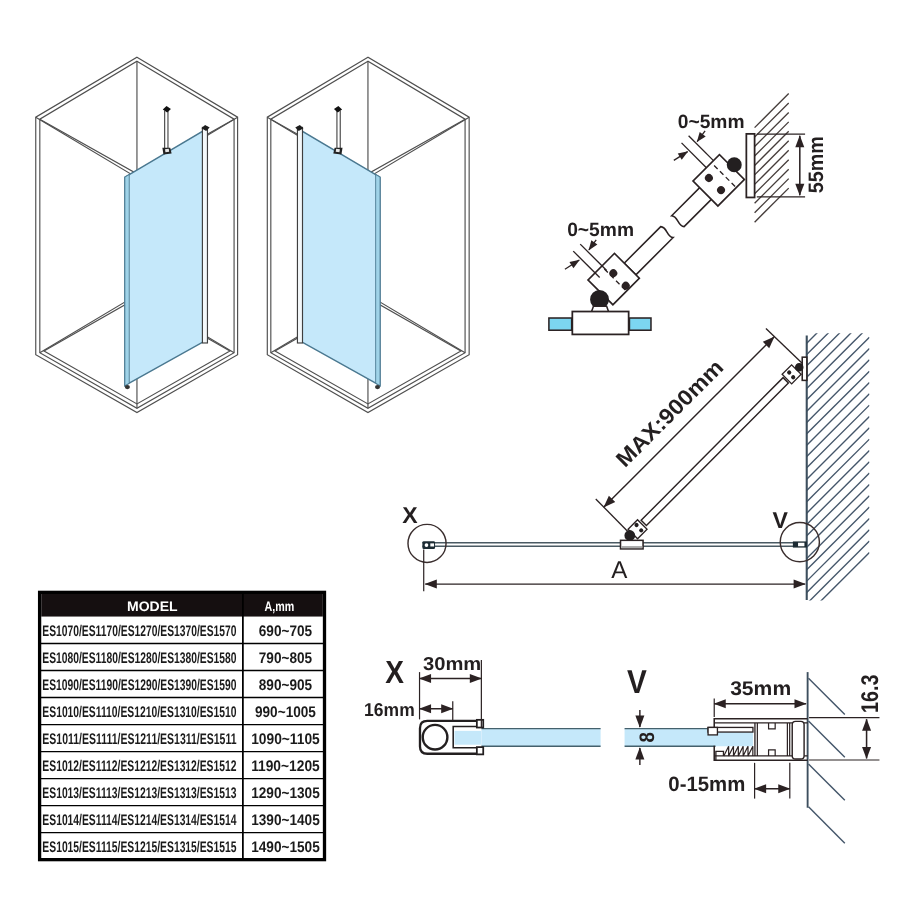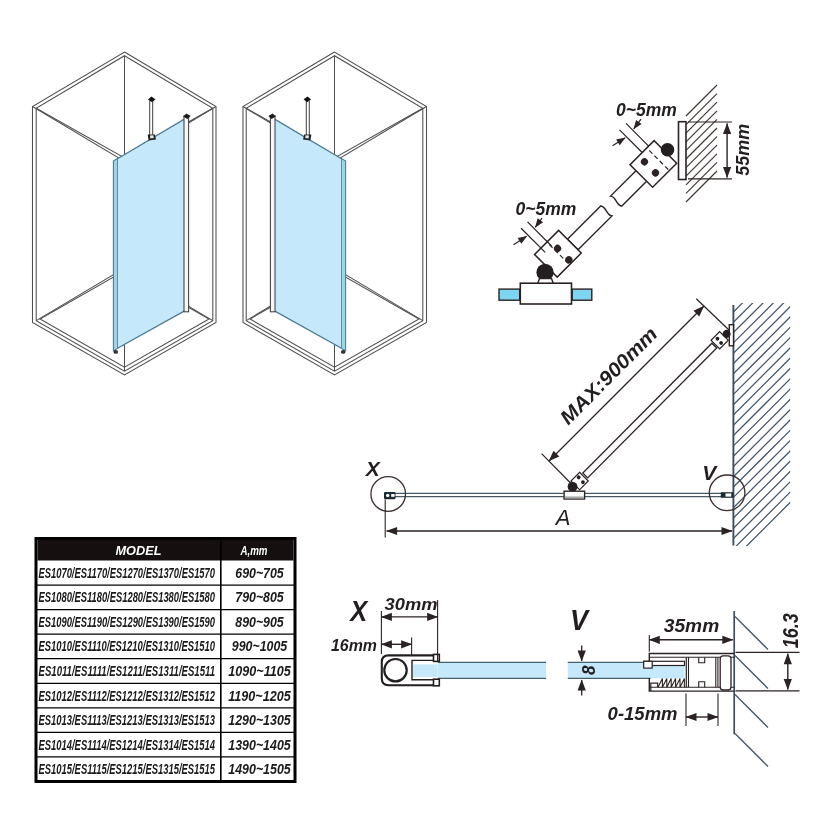--- a/index.html
+++ b/index.html
@@ -1,15 +1,15 @@
 <!DOCTYPE html>
 <html><head><meta charset="utf-8">
 <style>
 html,body{margin:0;padding:0;background:#ffffff;}
-#wrap{width:830px;height:830px;position:relative;font-style:italic;}
+#wrap{width:830px;height:830px;position:relative;}
 text{font-family:"Liberation Sans",sans-serif;}
 </style></head>
 <body>
 <div id="wrap">
 <svg width="830" height="830" viewBox="0 0 830 830">
 <rect x="0" y="0" width="830" height="830" fill="#ffffff"></rect>
 <defs>
 <marker id="ah" markerUnits="userSpaceOnUse" markerWidth="10.5" markerHeight="9" refX="9" refY="4.2" orient="auto-start-reverse">
   <path d="M0.5 0.8 L9.5 4.2 L0.5 7.6 Z" fill="#2b2223"></path>
 </marker>

